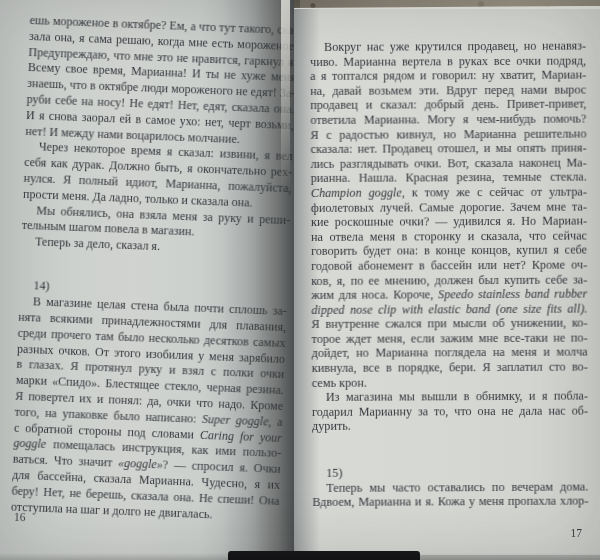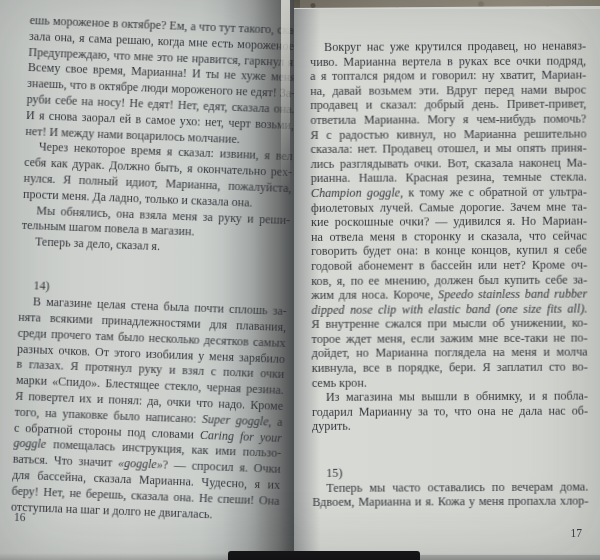--- a/index.html
+++ b/index.html
@@ -139,21 +139,21 @@
         <div class="line indent">Вокруг нас уже крутился продавец, но ненавяз-</div>
         <div class="line">чиво. Марианна вертела в руках все очки подряд,</div>
         <div class="line">а я топтался рядом и говорил: ну хватит, Мариан-</div>
         <div class="line">на, давай возьмем эти. Вдруг перед нами вырос</div>
         <div class="line">продавец и сказал: добрый день. Привет-привет,</div>
         <div class="line">ответила Марианна. Могу я чем-нибудь помочь?</div>
         <div class="line">Я с радостью кивнул, но Марианна решительно</div>
         <div class="line">сказала: нет. Продавец отошел, и мы опять приня-</div>
         <div class="line">лись разглядывать очки. Вот, сказала наконец Ма-</div>
         <div class="line">рианна. Нашла. Красная резина, темные стекла.</div>
-        <div class="line"><span class="it">Champion goggle</span><span>, к тому же с обратной от ультра-</span></div>
+        <div class="line"><span class="it">Champion goggle</span><span>, к тому же с сейчас от ультра-</span></div>
         <div class="line">фиолетовых лучей. Самые дорогие. Зачем мне та-</div>
         <div class="line">кие роскошные очки? — удивился я. Но Мариан-</div>
         <div class="line">на отвела меня в сторонку и сказала, что сейчас</div>
         <div class="line">говорить будет она: в конце концов, купил я себе</div>
         <div class="line">годовой абонемент в бассейн или нет? Кроме оч-</div>
         <div class="line">ков, я, по ее мнению, должен был купить себе за-</div>
         <div class="line"><span>жим для носа. Короче, </span><span class="it">Speedo stainless band rubber</span></div>
         <div class="line"><span class="it">dipped nose clip with elastic band (one size fits all).</span></div>
         <div class="line">Я внутренне сжался при мысли об унижении, ко-</div>
         <div class="line">торое ждет меня, если зажим мне все-таки не по-</div>

